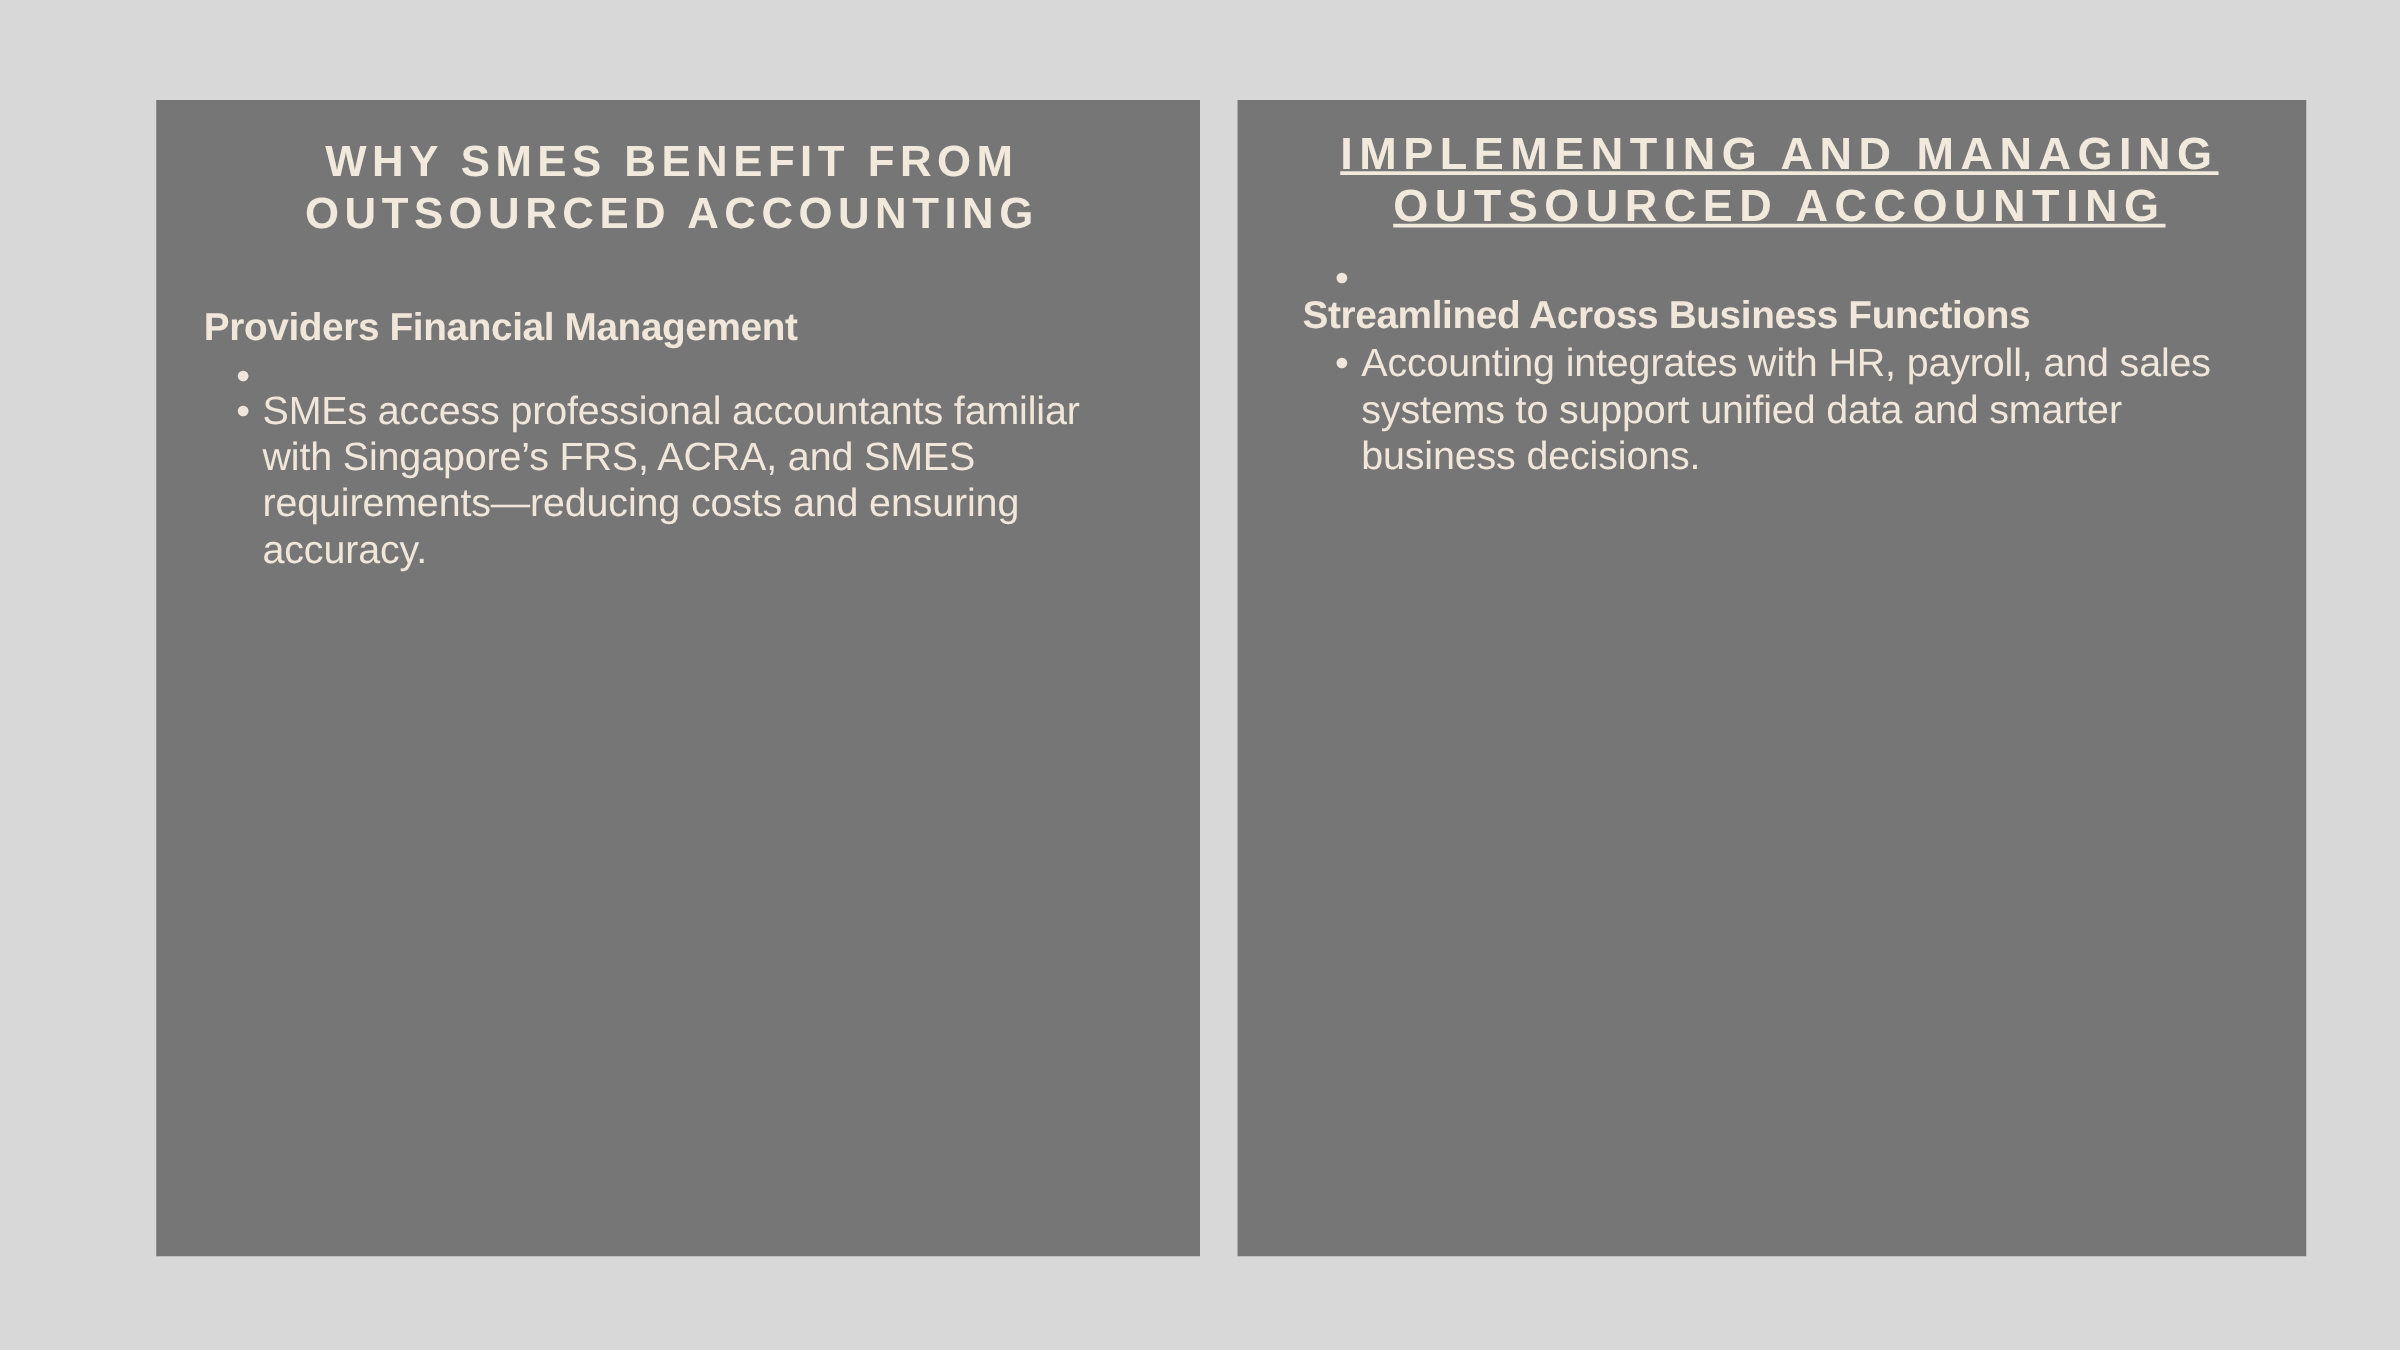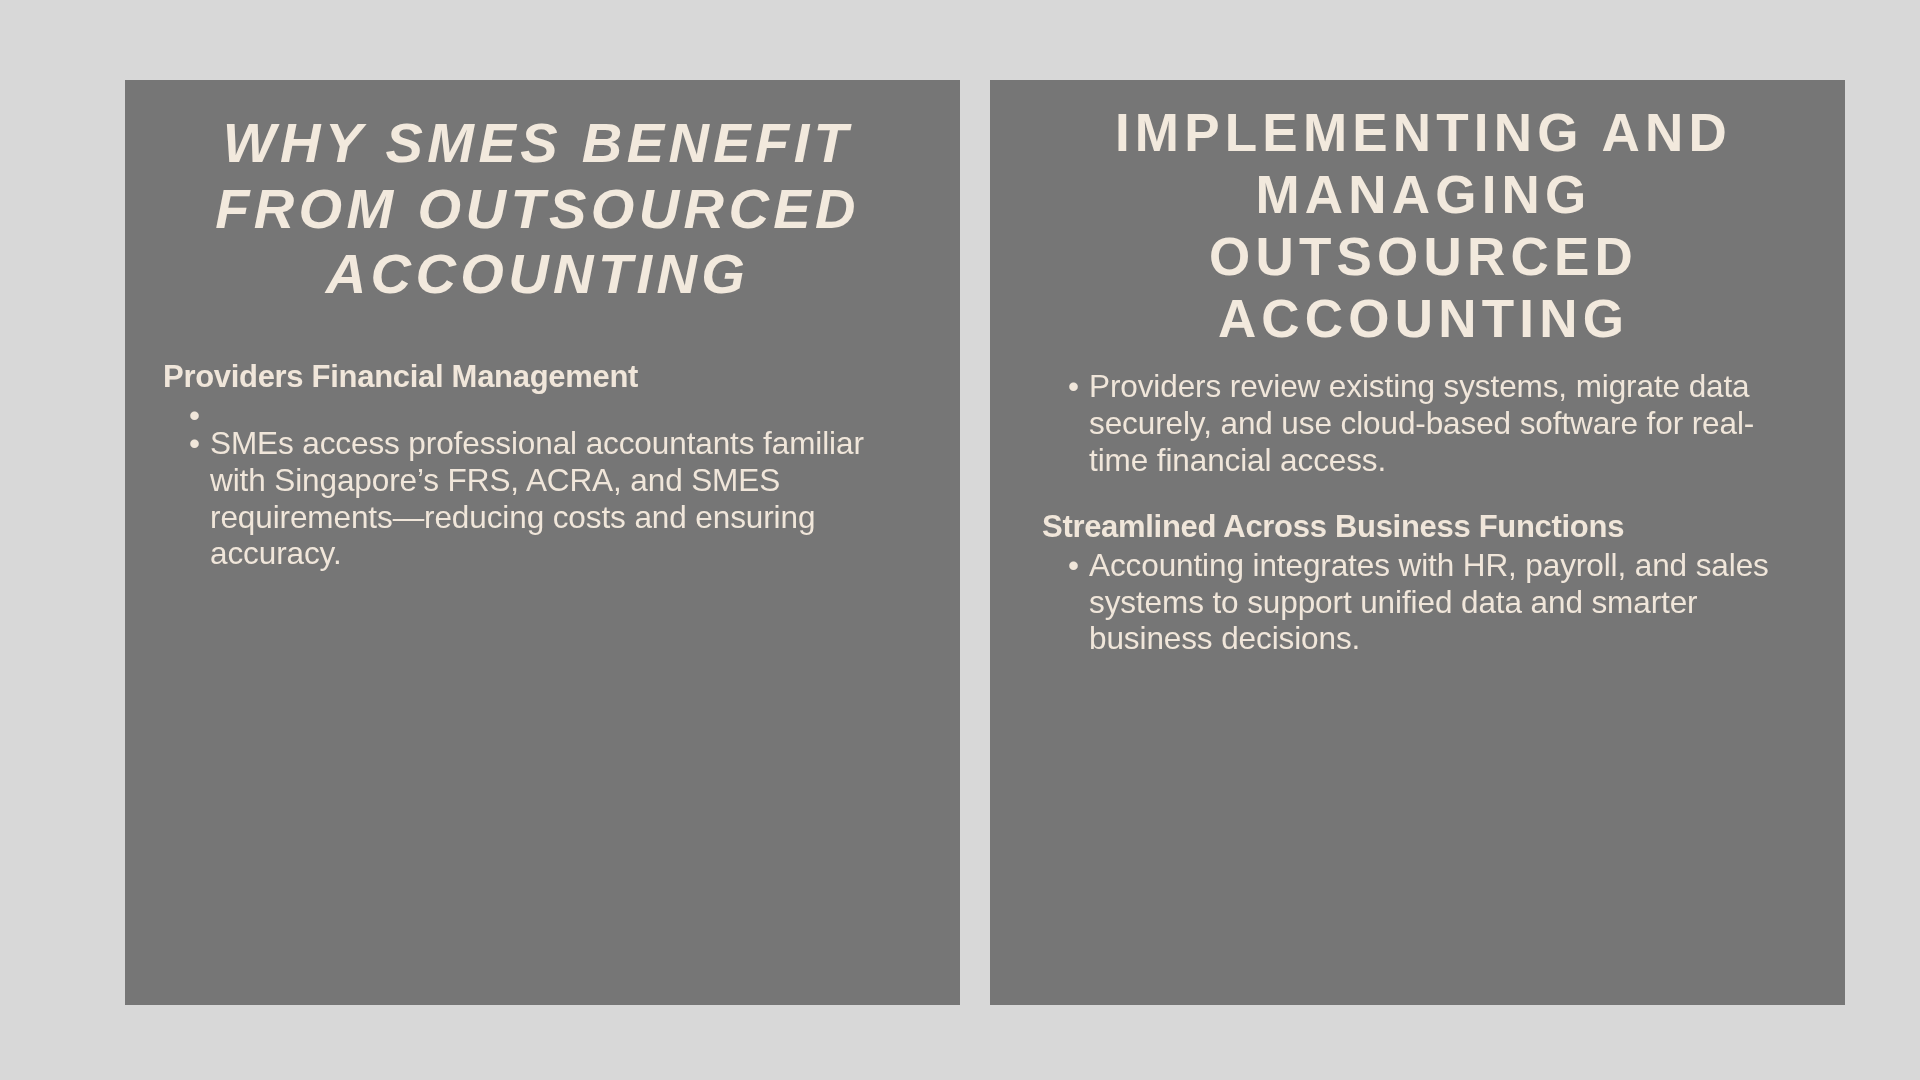--- a/index.html
+++ b/index.html
@@ -52,30 +52,30 @@
   .card-title {
     color: #f2e9dd;
     font-weight: bold;
     text-transform: uppercase;
     text-align: center;
     line-height: 1.17;
     margin: 0;
   }
 
   .card-left .card-title {
-    font-size: 56px;
+    font-size: 35px;
     letter-spacing: 4.4px;
     padding: 0 12px;
-    font-style: italic;
   }
 
   .card-right .card-title {
-    font-size: 53px;
+    font-size: 36px;
     letter-spacing: 5.2px;
     padding: 0 14px;
+    text-decoration: underline;
   }
 
   .body {
     margin-top: 0;
   }
 
   .card-left .body { padding-top: 52px; }
   .card-right .body { padding-top: 18px; }
 
   .section { margin: 0; }
@@ -152,21 +152,20 @@
     </div>
 
     <div class="card card-right">
       <h1 class="card-title">IMPLEMENTING AND MANAGING OUTSOURCED ACCOUNTING</h1>
       <div class="body">
 
         <div class="section">
           <ul class="bullet-list">
             <li class="bullet-item">
               <span class="bullet-dot">•</span>
-              <span> Providers review existing systems, migrate data securely, and use cloud-based software for real-time financial access.</span>
             </li>
           </ul>
         </div>
 
         <div class="section">
           <h2 class="section-heading">Streamlined Across Business Functions</h2>
           <ul class="bullet-list">
             <li class="bullet-item">
               <span class="bullet-dot">•</span>
               <span> Accounting integrates with HR, payroll, and sales systems to support unified data and smarter business decisions.</span>

